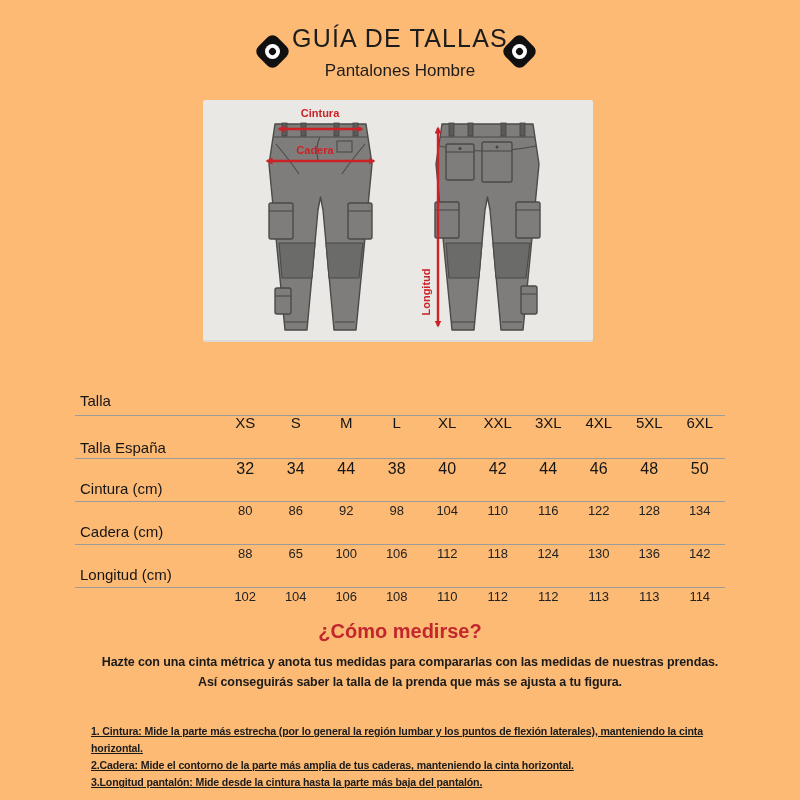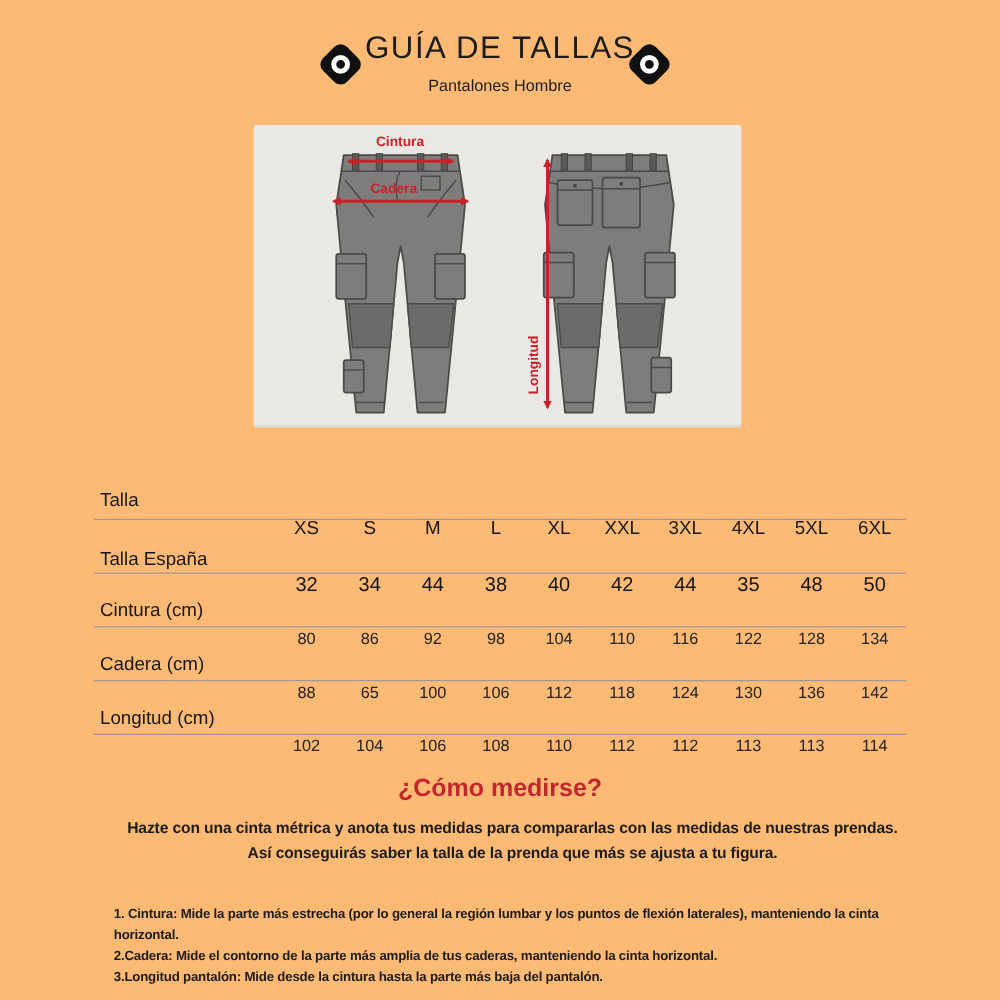--- a/index.html
+++ b/index.html
@@ -4,21 +4,21 @@
 <style>
   * { box-sizing: border-box; margin: 0; padding: 0; }
   html,body { width:800px; height:800px; background:#ffffff;
     font-family:"Liberation Sans", sans-serif; color:#1a1a1a; }
   .page { position:relative; width:800px; height:800px; background:#fdba74; overflow:hidden; }
 
   
   .title { position:absolute; top:24px; left:0; width:100%; text-align:center;
     font-size:25px; letter-spacing:1.2px; color:#1c1c1c; }
   .subtitle { position:absolute; top:61px; left:0; width:100%; text-align:center;
-    font-size:13px; color:#1c1c1c; }
+    font-size:17px; color:#1c1c1c; }
   .diamond { position:absolute; width:27px; height:27px; background:#101010;
     border-radius:7px; transform:rotate(45deg); }
   .diamond::before { content:""; position:absolute; inset:6px; background:#ffffff; border-radius:50%; }
   .diamond::after  { content:""; position:absolute; inset:10px; background:#101010; border-radius:50%; }
   .diamond.left  { left:259px; top:38px; }
   .diamond.right { left:506px; top:38px; }
 
   
   .figure { position:absolute; left:203px; top:100px; width:390px; height:240px;
     background:#e9e8e5; border-radius:2px; box-shadow:0 2px 0 #dcdbd8; }
@@ -41,21 +41,21 @@
   .trow.big  .tcell { font-size:16px; color:#161616; }
 
   
   .howto-title { position:absolute; top:620px; left:0; width:100%; text-align:center;
     font-size:20px; font-weight:bold; color:#c1272d; }
   .howto-body { position:absolute; top:652px; left:0; width:100%; text-align:center;
     font-size:12.5px; font-weight:bold; letter-spacing:-0.1px; line-height:1.6; color:#1b1b1b;padding-left:20px; }
 
   
   .footnotes { position:absolute; left:91px; top:723px; width:665px;
-    font-size:10.6px; font-weight:bold; letter-spacing:-0.15px; line-height:1.62; color:#1b1b1b; }
+    font-size:10.6px; font-weight:bold; letter-spacing:-0.15px; line-height:1.62; color:#1b1b1b;text-decoration:underline; }
 </style>
 </head>
 <body>
 
 <div class="page">
 
   <span class="diamond left"></span>
   <div class="title">GUÍA DE TALLAS</div>
   <div class="subtitle">Pantalones Hombre</div>
   <span class="diamond right"></span>
@@ -143,21 +143,21 @@
       </div>
       <div class="trow big">
         <div class="tlabel">Talla España</div>
         <div class="tcell">32</div>
         <div class="tcell">34</div>
         <div class="tcell">44</div>
         <div class="tcell">38</div>
         <div class="tcell">40</div>
         <div class="tcell">42</div>
         <div class="tcell">44</div>
-        <div class="tcell">35</div>
+        <div class="tcell">46</div>
         <div class="tcell">48</div>
         <div class="tcell">50</div>
       </div>
       <div class="trow">
         <div class="tlabel">Cintura (cm)</div>
         <div class="tcell">80</div>
         <div class="tcell">86</div>
         <div class="tcell">92</div>
         <div class="tcell">98</div>
         <div class="tcell">104</div>

